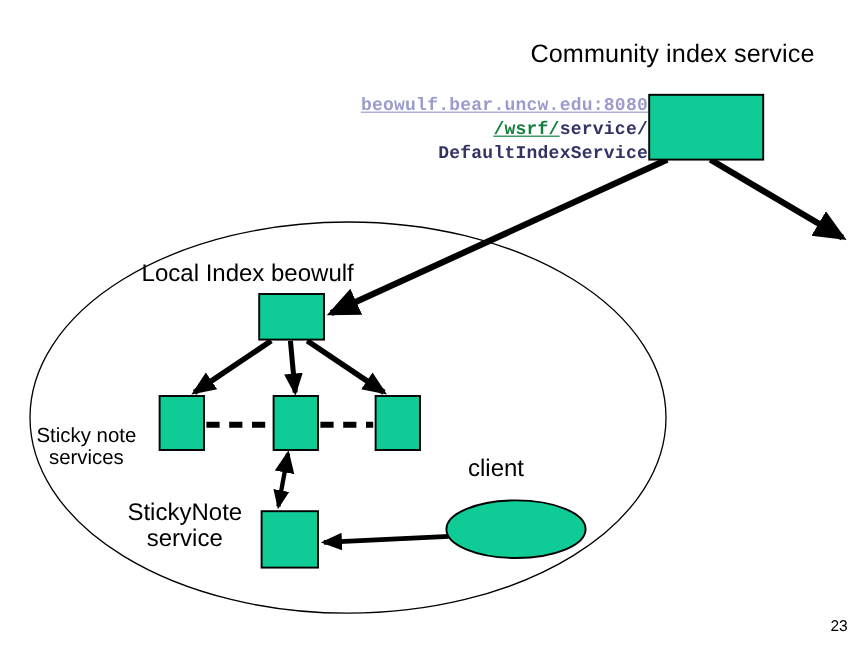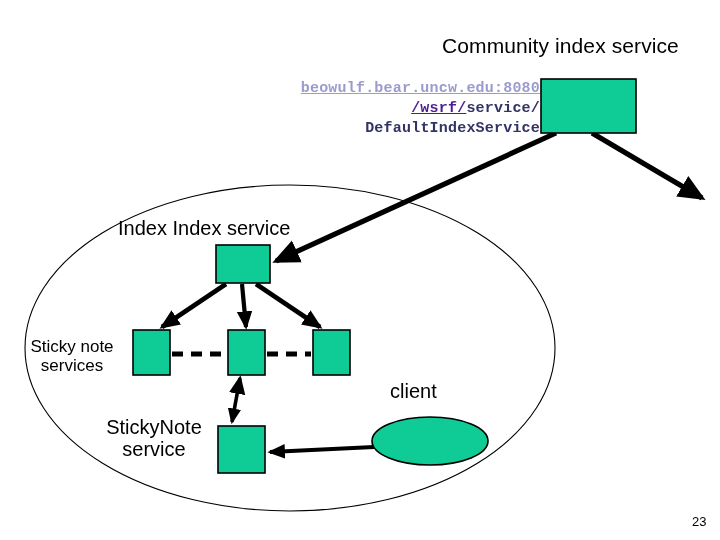--- a/index.html
+++ b/index.html
@@ -48,21 +48,21 @@
     font-weight: bold;
     line-height: 1.33;
     letter-spacing: 0.2px;
     white-space: nowrap;
   }
   .url-host {
     color: #9b9bcd;
     text-decoration: underline;
   }
   .url-path-link {
-    color: #4c1d95;
+    color: #15803d;
     text-decoration: underline;
   }
   .url-path {
     color: #333366;
   }
   .url-svc {
     color: #333366;
   }
   .page-num {
     position: absolute;
@@ -126,23 +126,23 @@
       <span class="url-host">beowulf.bear.uncw.edu:8080</span>
     </div>
     <div>
       <span class="url-path-link">/wsrf/</span><span class="url-path">service/</span>
     </div>
     <div>
       <span class="url-svc">DefaultIndexService</span>
     </div>
   </div>
 
-  <div class="lbl lbl-node" style="left:118px; top:217px;">Index Index service</div>
+  <div class="lbl lbl-node" style="left:118px; top:217px;">Local Index beowulf</div>
 
-  <div class="lbl lbl-small" style="left:18px; top:337px; width:108px;">
+  <div class="lbl lbl-small" style="left:18px; top:353px; width:108px;">
     <div>Sticky note</div>
     <div>services</div>
   </div>
 
   <div class="lbl lbl-node" style="left:95px; top:416px; width:118px; text-align:center;">
     <div>StickyNote</div>
     <div>service</div>
   </div>
 
   <div class="lbl lbl-node" style="left:390px; top:380px;">client</div>

